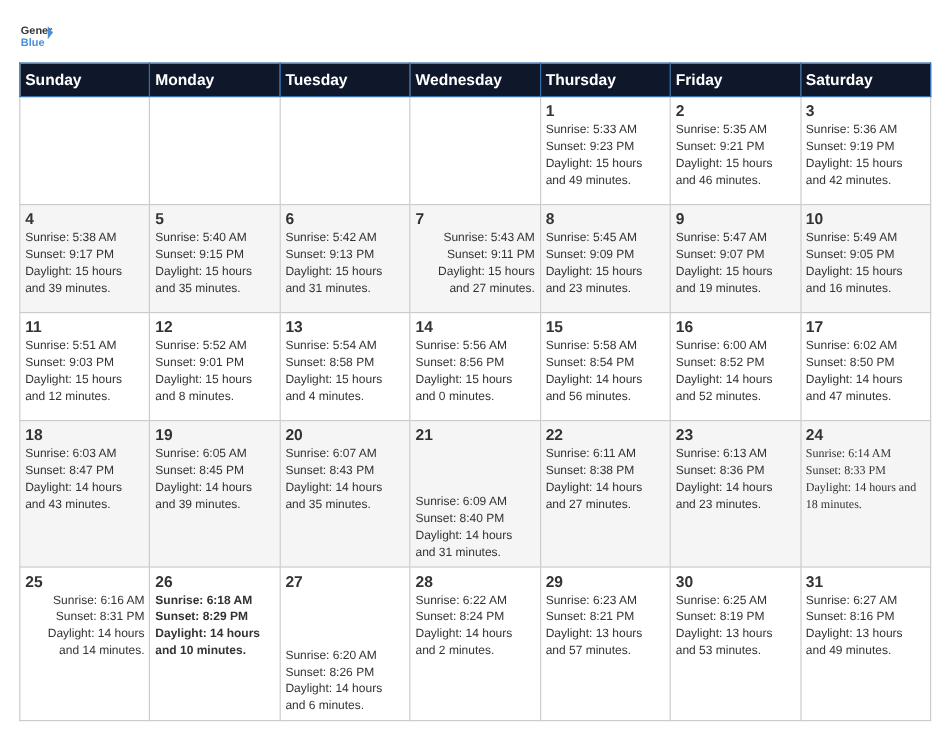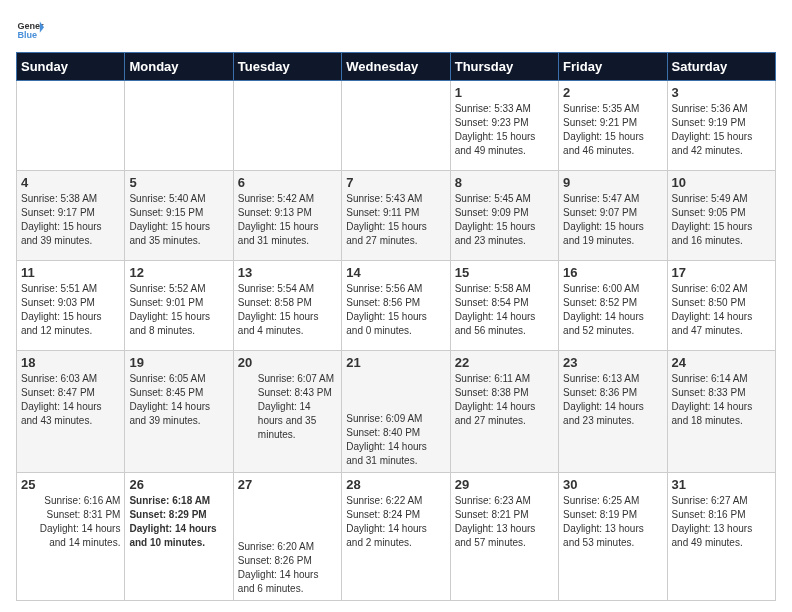--- a/index.html
+++ b/index.html
@@ -145,21 +145,21 @@
 Daylight: 15 hours and 35 minutes.</div>
         </td>
         <td>
           <div class="day-number">6</div>
           <div class="day-info" style="white-space: pre-line;">Sunrise: 5:42 AM
 Sunset: 9:13 PM
 Daylight: 15 hours and 31 minutes.</div>
         </td>
         <td>
           <div class="day-number">7</div>
-          <div class="day-info" style="white-space: pre-line;">Sunrise: 5:43 AM
+          <div class="day-info" style="white-space: pre-line; text-align: right;">Sunrise: 5:43 AM
 Sunset: 9:11 PM
 Daylight: 15 hours and 27 minutes.</div>
         </td>
         <td>
           <div class="day-number">8</div>
           <div class="day-info" style="white-space: pre-line;">Sunrise: 5:45 AM
 Sunset: 9:09 PM
 Daylight: 15 hours and 23 minutes.</div>
         </td>
         <td>
@@ -227,21 +227,21 @@
 Daylight: 14 hours and 43 minutes.</div>
         </td>
         <td>
           <div class="day-number">19</div>
           <div class="day-info" style="white-space: pre-line;">Sunrise: 6:05 AM
 Sunset: 8:45 PM
 Daylight: 14 hours and 39 minutes.</div>
         </td>
         <td>
           <div class="day-number">20</div>
-          <div class="day-info" style="white-space: pre-line; margin-left: 20px;">Sunrise: 6:07 AM
+          <div class="day-info" style="white-space: pre-line;">Sunrise: 6:07 AM
 Sunset: 8:43 PM
 Daylight: 14 hours and 35 minutes.</div>
         </td>
         <td>
           <div class="day-number">21</div>
           <div class="day-info" style="white-space: pre-line; margin-top: 42px;">Sunrise: 6:09 AM
 Sunset: 8:40 PM
 Daylight: 14 hours and 31 minutes.</div>
         </td>
         <td>
@@ -251,21 +251,21 @@
 Daylight: 14 hours and 27 minutes.</div>
         </td>
         <td>
           <div class="day-number">23</div>
           <div class="day-info" style="white-space: pre-line;">Sunrise: 6:13 AM
 Sunset: 8:36 PM
 Daylight: 14 hours and 23 minutes.</div>
         </td>
         <td>
           <div class="day-number">24</div>
-          <div class="day-info" style="white-space: pre-line;">Sunrise: 6:14 AM
+          <div class="day-info" style="white-space: pre-line; font-family: Liberation Serif, serif;">Sunrise: 6:14 AM
 Sunset: 8:33 PM
 Daylight: 14 hours and 18 minutes.</div>
         </td>
       </tr>
       <tr>
         <td>
           <div class="day-number">25</div>
           <div class="day-info" style="white-space: pre-line; text-align: right;">Sunrise: 6:16 AM
 Sunset: 8:31 PM
 Daylight: 14 hours and 14 minutes.</div>

